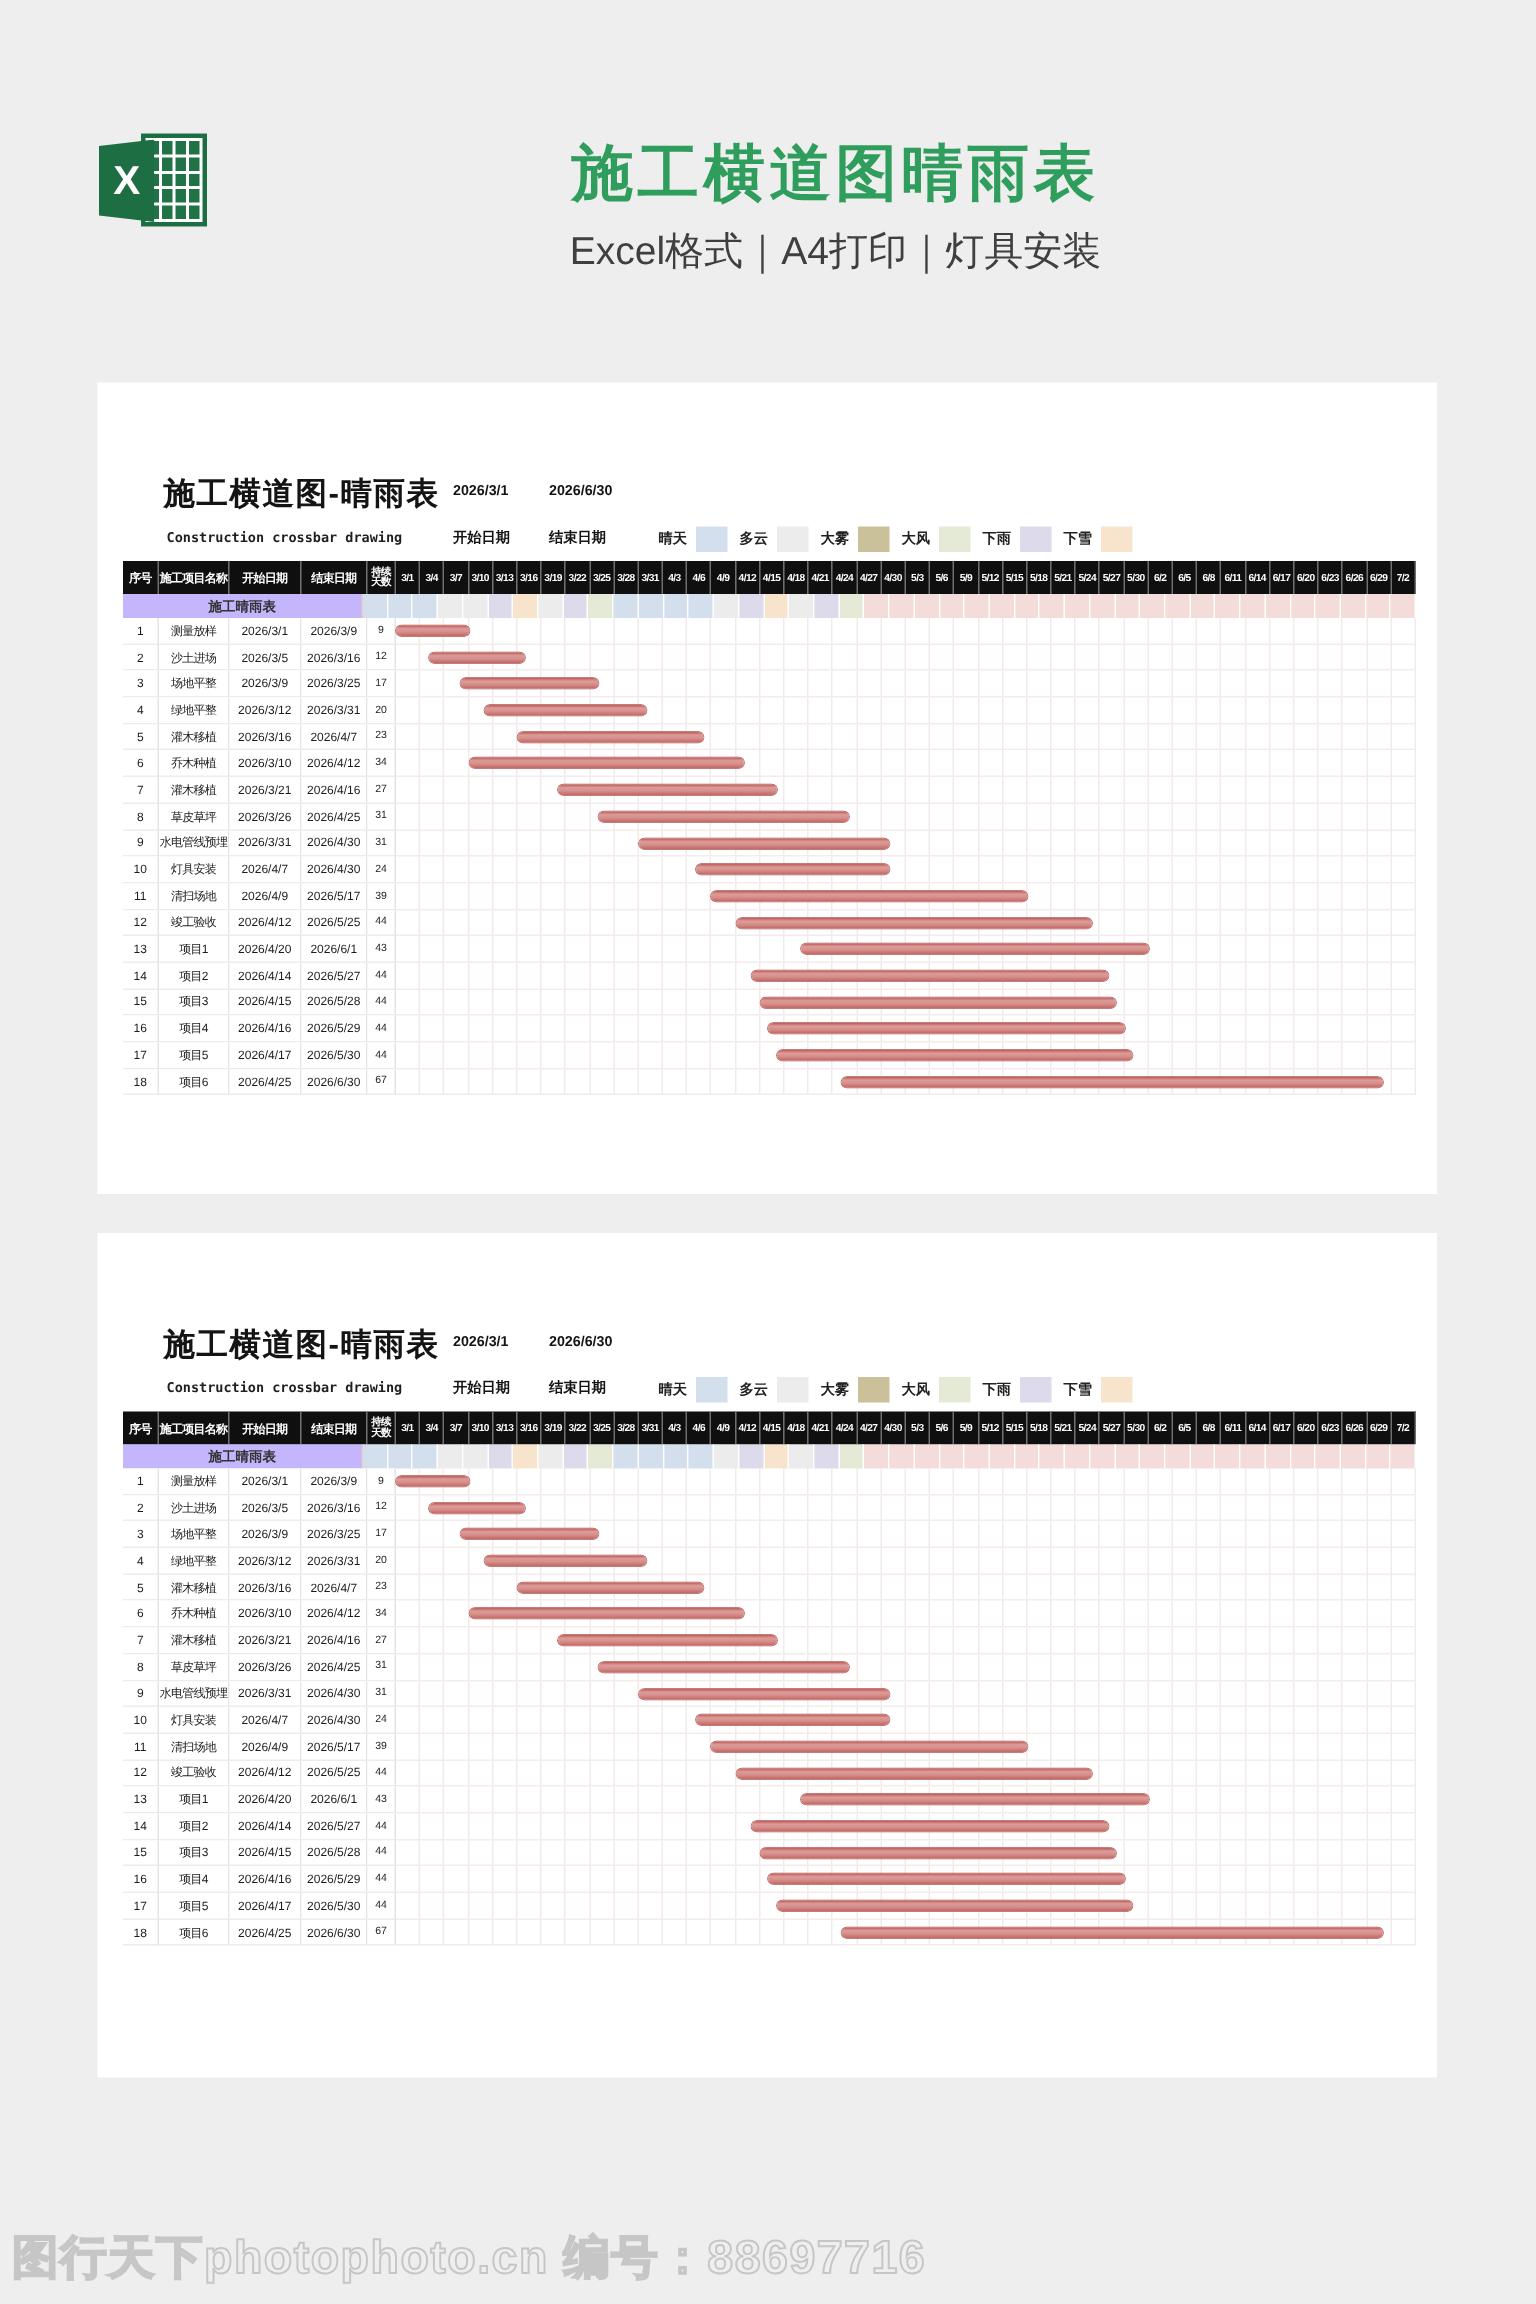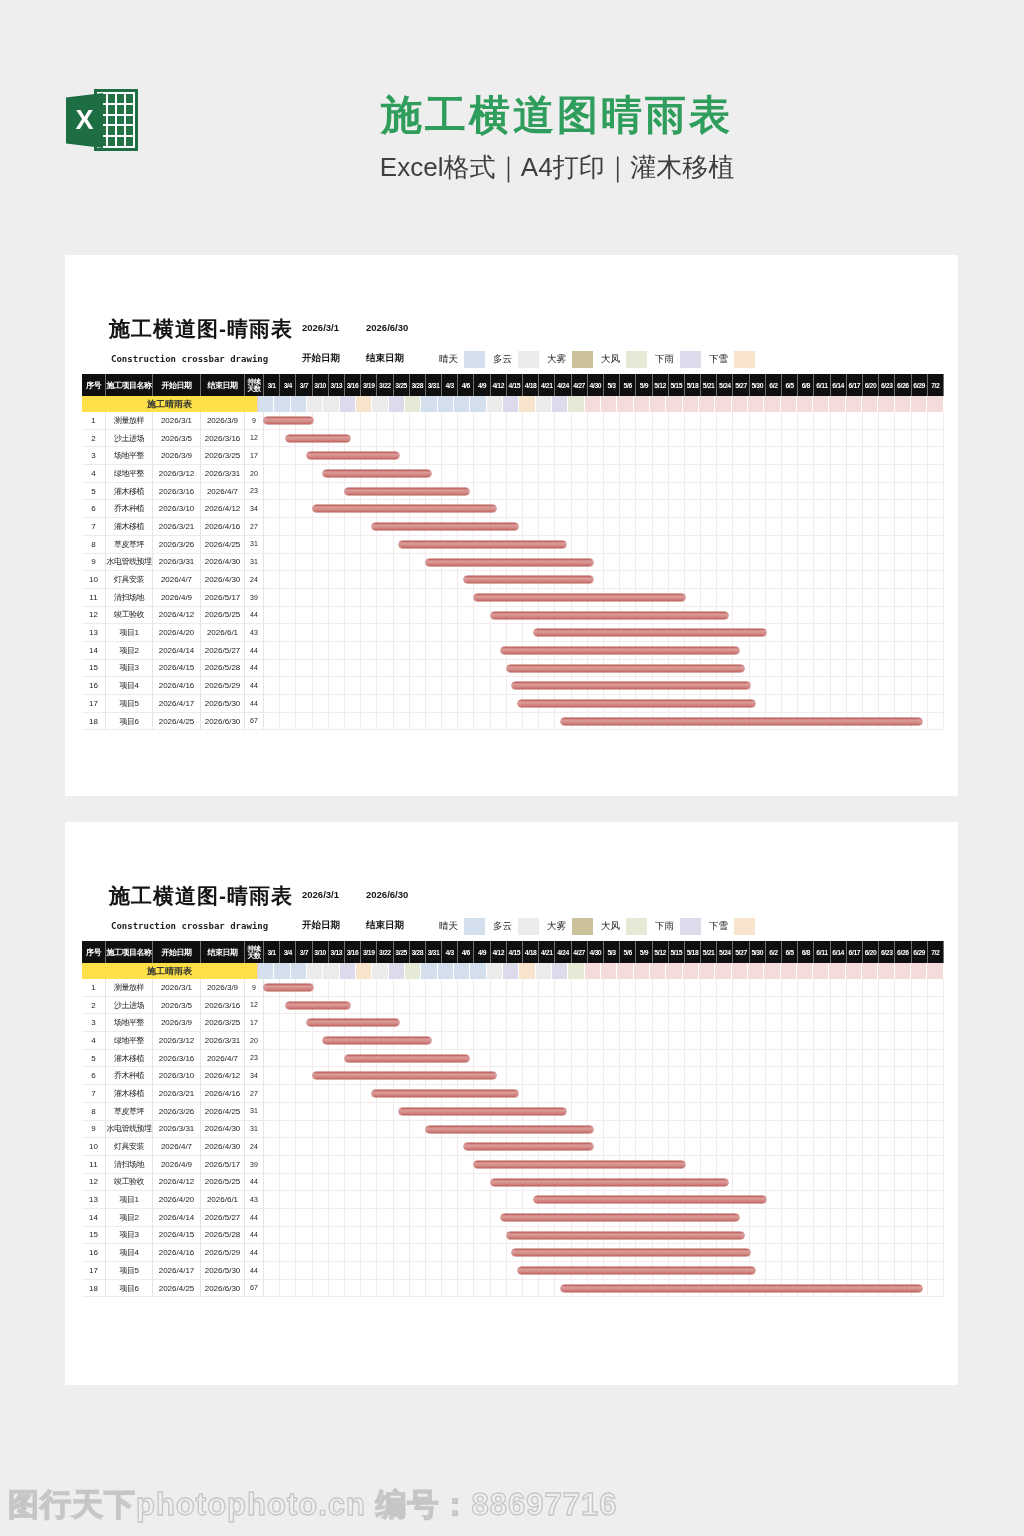--- a/index.html
+++ b/index.html
@@ -26,35 +26,35 @@
   .card2 { top:822px; height:563px; }
 
   .sheet-title { position:absolute; left:44px; top:60px; font-size:21px; font-weight:bold; color:#141414; letter-spacing:1px; }
   .sheet-sub { position:absolute; left:46px; top:99px; font-size:9px; font-weight:bold; color:#1f1f1f;
     font-family:"DejaVu Sans Mono","Liberation Mono",monospace; }
   .date-block { position:absolute; top:67px; width:70px; font-weight:bold; color:#141414; }
   .db-start { left:237px; } .db-end { left:301px; }
   .dv { font-size:9.5px; } .dl { margin-top:19px; font-size:9.5px; }
 
   .legend { position:absolute; left:374px; top:95px; height:18px; display:flex; align-items:center; }
-  .lg-label { font-size:9.5px; font-weight:normal; color:#222; margin-right:6px; white-space:nowrap; }
+  .lg-label { font-size:9.5px; font-weight:bold; color:#222; margin-right:6px; white-space:nowrap; }
   .lg-swatch { width:21px; height:17px; margin-right:8px; display:inline-block; }
 
   .grid { position:absolute; left:17px; top:119px; width:862px; }
   .g-header { display:flex; height:22px; }
   .hcell { background:#0f0f0f; color:#fff; font-weight:bold; display:flex; align-items:center; justify-content:center;
     border-right:1px solid #6f6f6f; text-align:center; overflow:hidden; }
   .hleft { font-size:8px; letter-spacing:-0.5px; }
   .c-no { width:24px; } .c-name { width:47px; } .c-start { width:48px; } .c-end { width:44px; }
   .c-dur { width:19px; line-height:1.05; font-size:7px !important; word-break:break-all; padding:0 2px; }
   .dates { flex:1; display:flex; }
   .dcell { flex:1; font-size:6.8px; letter-spacing:-0.4px; border-right:1px solid #6f6f6f; }
 
   .g-weather { display:flex; height:16px; }
-  .wmerged { width:176px; background:#fde047; display:flex; align-items:center; justify-content:center;
+  .wmerged { width:160px; background:#c4b5fd; display:flex; align-items:center; justify-content:center;
     font-size:9px; font-weight:bold; color:#333; border-right:1px solid #e8cac9; }
   .wcell { flex:1; border-right:1px solid #fff; }
 
   .grow { display:flex; height:17.7px; }
   .cell { display:flex; align-items:center; justify-content:center; font-size:8px; color:#1c1c1c;
     border-right:1px solid #e4e4e4; border-bottom:1px solid #ececec; background:#fff; overflow:hidden; }
   .cell.c-name { letter-spacing:-0.5px; }
   .rdates { position:relative; }
   .gcell { flex:1; border-right:1px solid #f3ebeb; border-bottom:1px solid #f3ecec; }
   .bar { position:absolute; top:5px; height:7px; border-radius:3.5px;
@@ -86,21 +86,21 @@
       <div class="logo-cell"></div>
       <div class="logo-cell"></div>
       <div class="logo-cell"></div>
       <div class="logo-cell"></div>
       <div class="logo-cell"></div>
       <div class="logo-cell"></div>
     </div>
   <div class="logo-front">X</div>
 </div>
 <div class="main-title">施工横道图晴雨表</div>
-<div class="main-sub">Excel格式｜A4打印｜灌木移植</div>
+<div class="main-sub">Excel格式｜A4打印｜灯具安装</div>
 
 <div class="card card1">
   <div class="sheet-title">施工横道图-晴雨表</div>
   <div class="sheet-sub">Construction crossbar drawing</div>
   <div class="date-block db-start">
     <div class="dv">2026/3/1</div>
     <div class="dl">开始日期</div>
   </div>
   <div class="date-block db-end">
     <div class="dv">2026/6/30</div>

